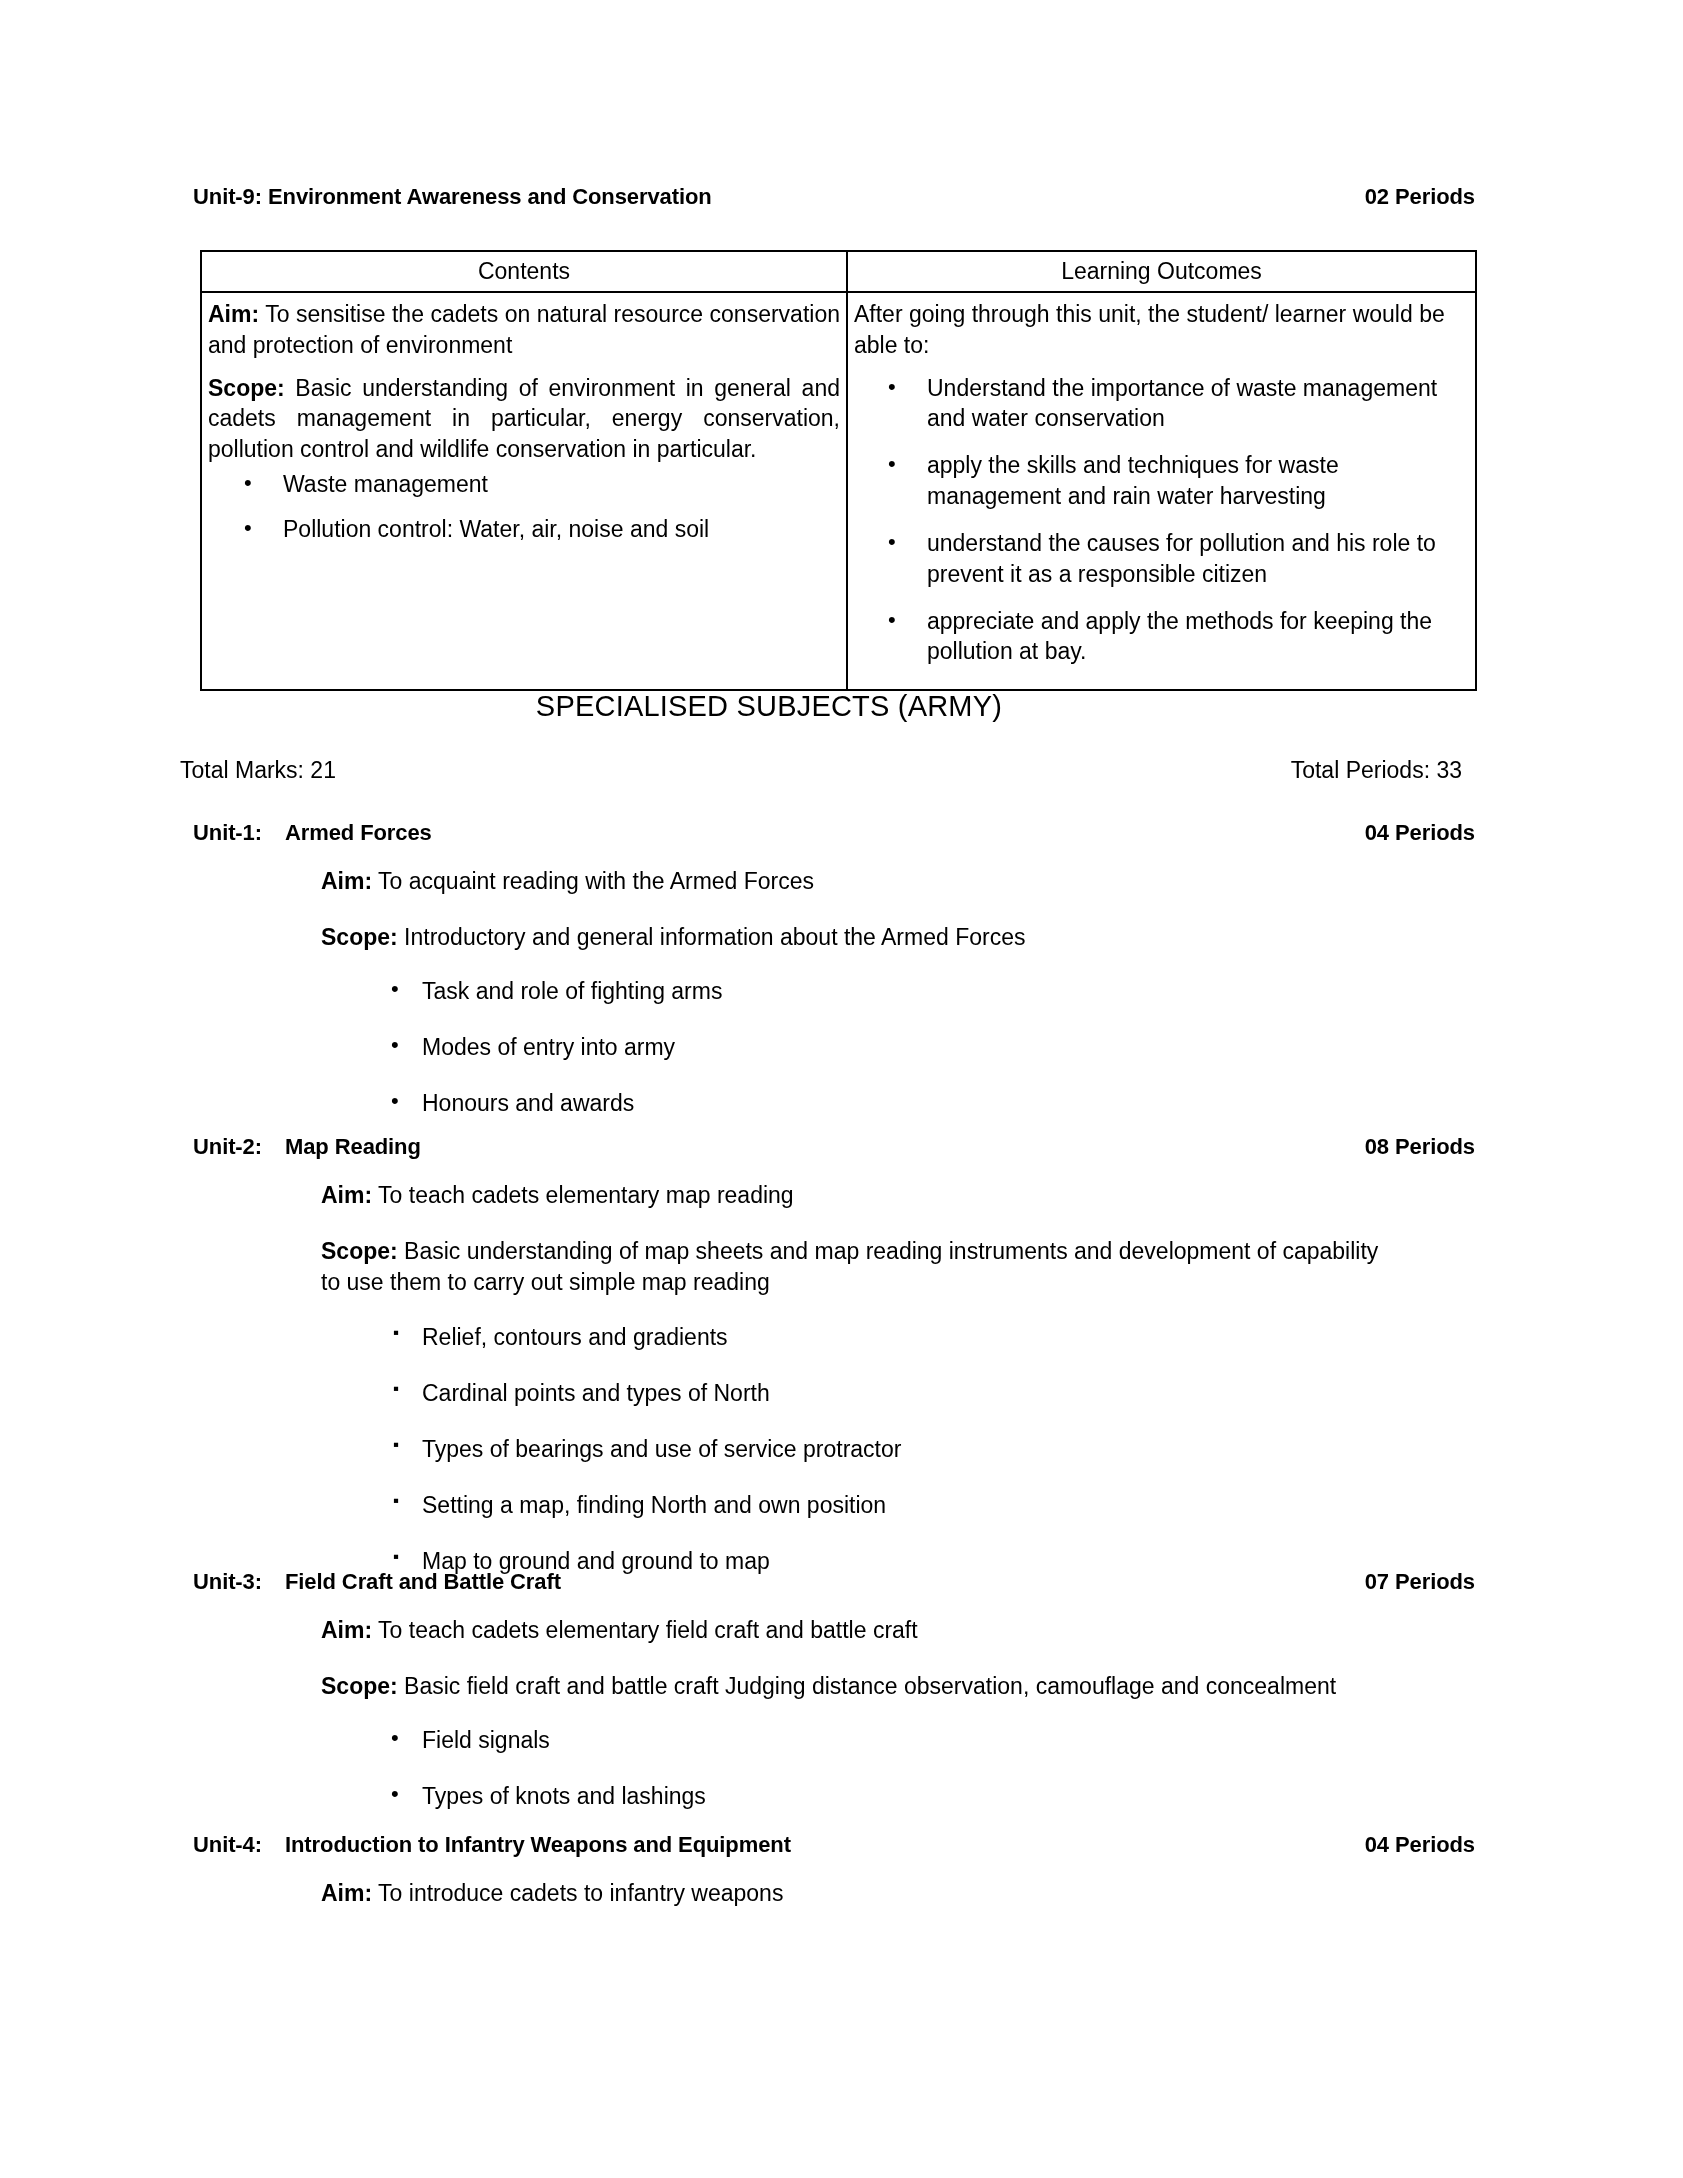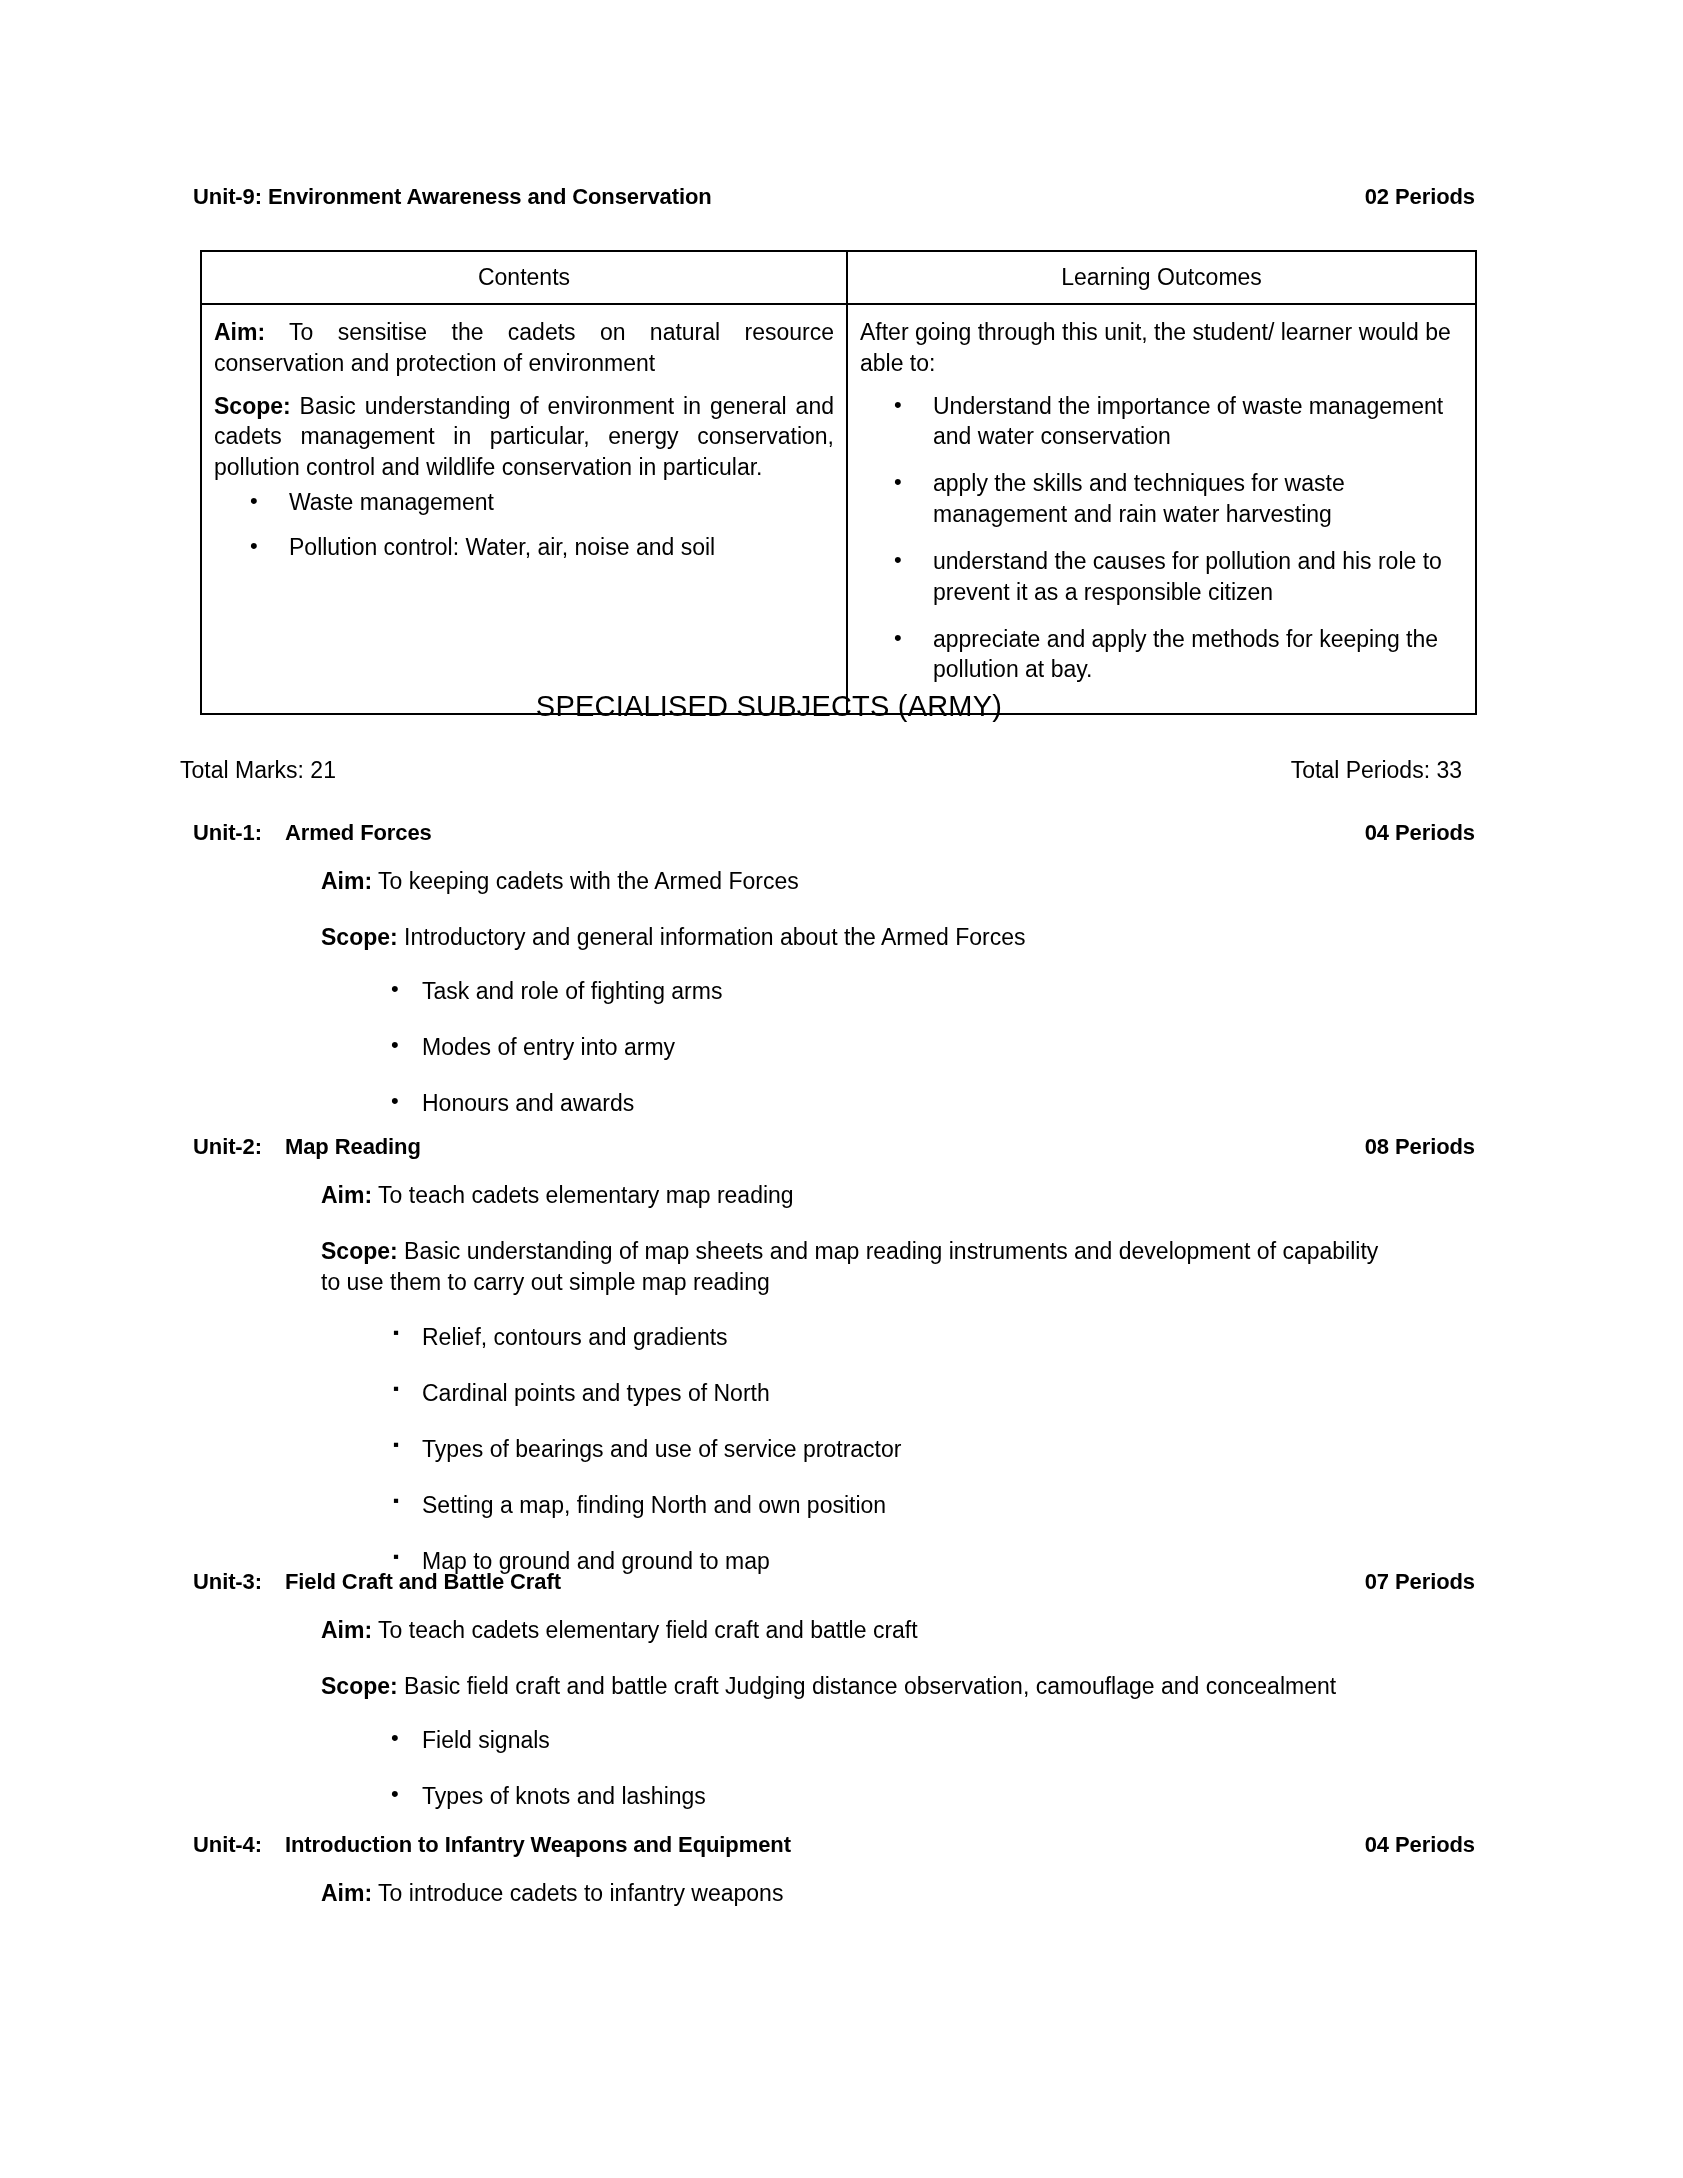--- a/index.html
+++ b/index.html
@@ -51,21 +51,21 @@
     position: absolute;
     left: 200px;
     top: 250px;
     width: 1275px;
     border-collapse: collapse;
     table-layout: fixed;
   }
   .tbl td, .tbl th {
     border: 2.5px solid #000;
     vertical-align: top;
-    padding: 12px;
+    padding: 6px;
   }
   .tbl .col-a { width: 646px; }
   .tbl .col-b { width: 629px; }
   .th-cell {
     text-align: center;
     font-size: 23px;
     font-weight: normal;
     padding: 9px 0 11px 0;
   }
   .td-cell {
@@ -252,21 +252,21 @@
   <div class="unit-block" style="top: 820px;">
     <div class="unit-hdr">
       <span class="left">
         <span class="u-head u-num">Unit-1:</span>
         <span class="u-head">Armed Forces</span>
       </span>
       <span class="u-head">04 Periods</span>
     </div>
     <div class="unit-body">
       <p>
-        <span class="lbl-bold">Aim:</span><span> To keeping cadets with the Armed Forces</span>
+        <span class="lbl-bold">Aim:</span><span> To acquaint reading with the Armed Forces</span>
       </p>
       <p>
         <span class="lbl-bold">Scope:</span><span> Introductory and general information about the Armed Forces</span>
       </p>
       <ul class="sub">
         <li>
           <span class="bullet">•</span>
           <span>Task and role of fighting arms</span>
         </li>
         <li>

